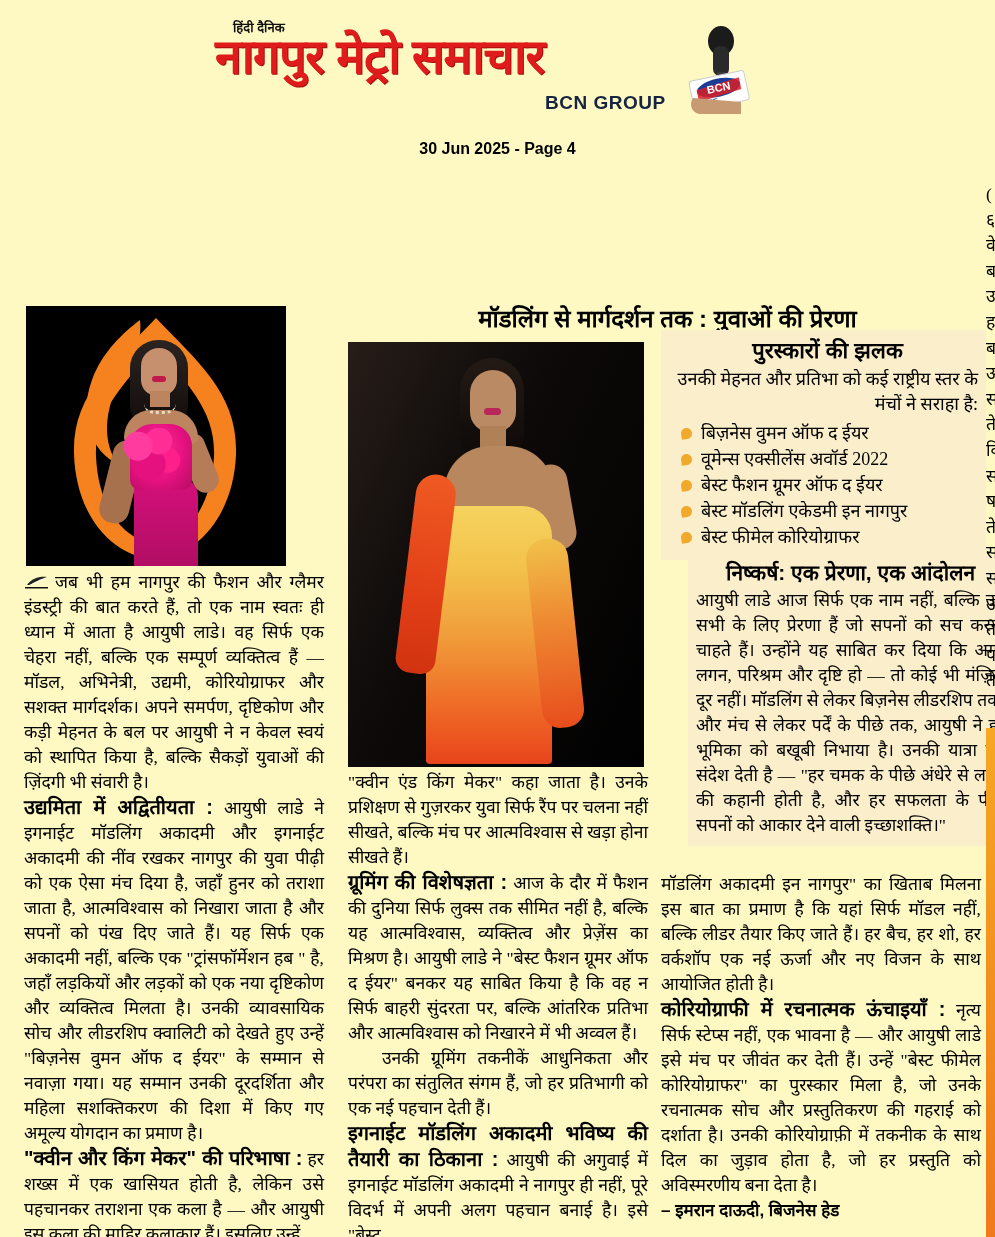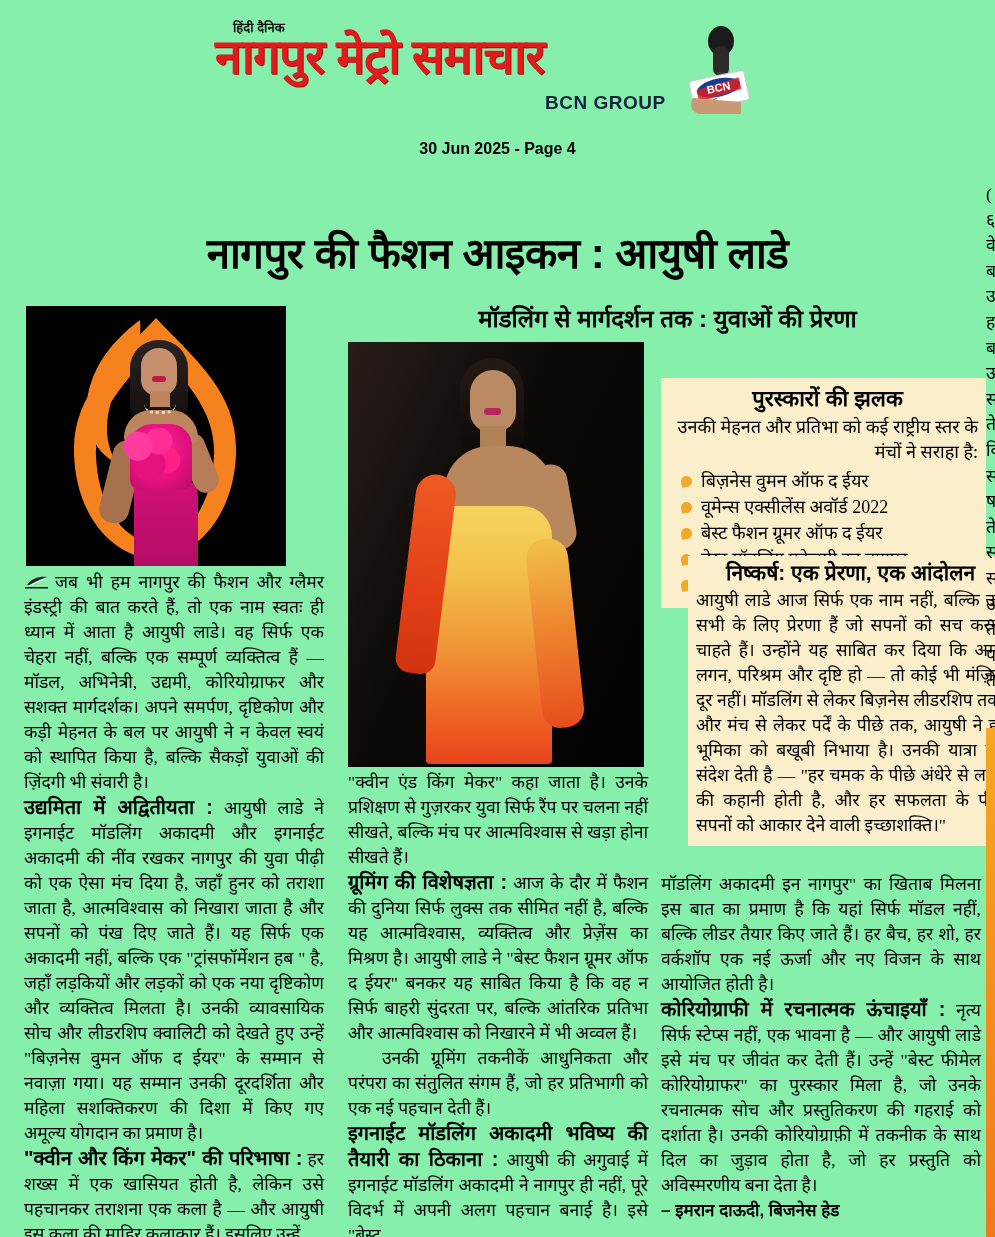--- a/index.html
+++ b/index.html
@@ -9,21 +9,21 @@
   }
   body {
     font-family: "Liberation Serif", "DejaVu Serif", serif;
     color: #000;
   }
   #page {
     position: relative;
     width: 995px;
     height: 1237px;
     overflow: hidden;
-    background: #86efac;
+    background: #fef9c3;
   }
 
   
   .masthead {
     position: absolute;
     left: 0; top: 18px;
     width: 995px;
     height: 100px;
   }
   .mast-inner {
@@ -271,21 +271,20 @@
   }
 
   
   #awards-box {
     position: absolute;
     left: 661px; top: 330px;
     width: 325px;
     padding: 6px 8px 10px 16px;
     background: #faeecb;
     box-sizing: border-box;
-    margin-top: 48px;
   }
   .awards-title {
     text-align: center;
     font-family: "Liberation Sans", sans-serif;
     font-weight: bold;
     font-size: 22px;
     line-height: 30px;
     margin-bottom: 1px;
   }
   .awards-intro {
@@ -415,21 +414,20 @@
             <text x="30" y="78" font-family="Liberation Sans, sans-serif" font-size="6" font-weight="bold" fill="#1a3c96" text-anchor="middle">NEWS</text>
           </g>
           <path d="M16 74 C12 80 14 88 22 90 L64 90 L64 78 Z" fill="#c79a74"></path>
         </svg>
       </div>
     </div>
   </div>
 
   <div class="dateline">30 Jun 2025 - Page 4</div>
 
-  <h1 class="headline">नागपुर की फैशन आइकन : आयुषी लाडे</h1>
   <h2 class="subheadline">मॉडलिंग से मार्गदर्शन तक : युवाओं की प्रेरणा</h2>
 
   <div class="photo" id="photo-1">
     <div class="flame">
       <svg width="215" height="250" viewBox="0 0 215 250">
         <path d="M108 4 C150 48 190 80 188 140 C186 200 150 242 108 246 C62 242 28 200 26 140 C24 80 66 48 108 4 Z" fill="#f5821f"></path>
         <path d="M108 30 C138 70 168 96 166 142 C164 192 138 226 108 230 C74 226 50 192 48 142 C46 96 78 70 108 30 Z" fill="#000000"></path>
         <path d="M92 6 C96 40 70 60 62 92 C52 130 70 150 70 150 C44 138 30 104 44 66 C54 38 76 18 92 6 Z" fill="#f5821f"></path>
       </svg>
     </div>

